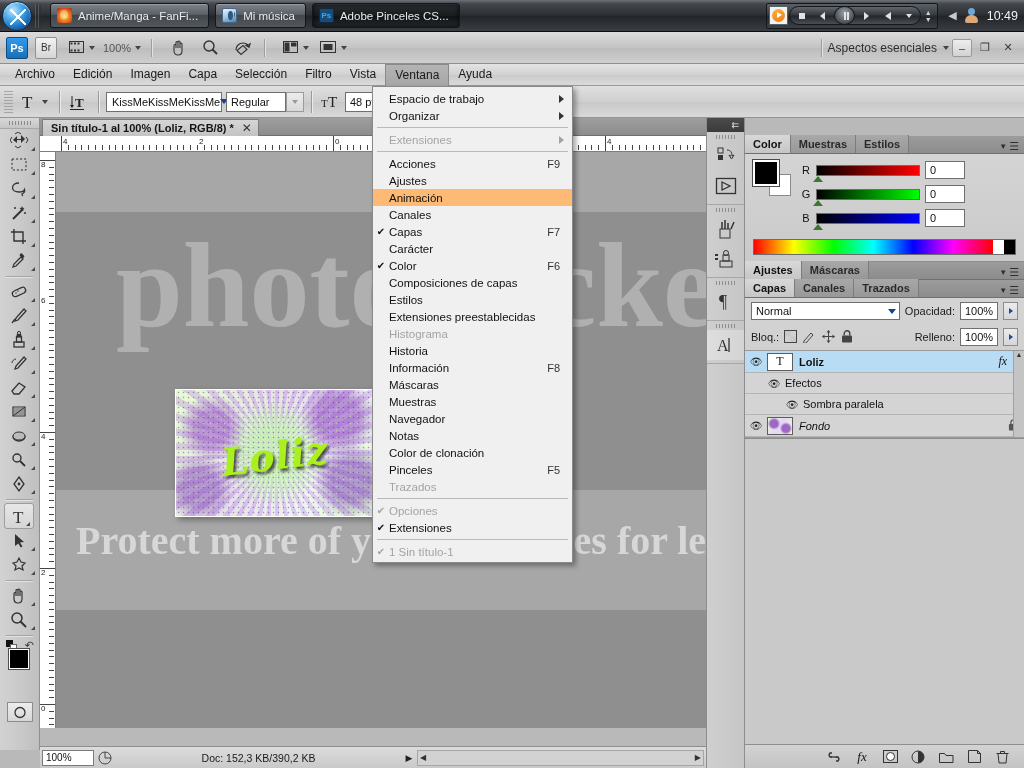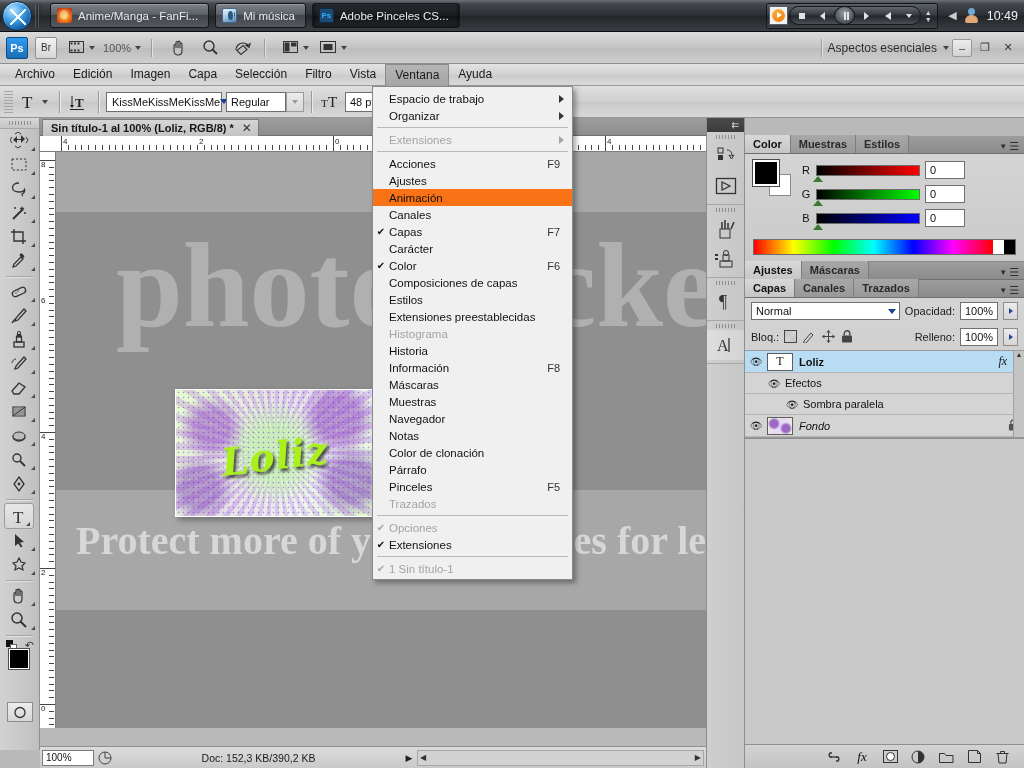--- a/index.html
+++ b/index.html
@@ -304,21 +304,21 @@
     box-shadow: 3px 3px 5px rgba(0,0,0,.35); z-index:50; padding:3px 0 2px 0;
   }
   .mi{ height:17px; display:flex; align-items:center; padding:0 6px 0 0; font-size:11.5px; color:#111; position:relative;}
   .mi .ck{ width:16px; text-align:center; font-size:10px; color:#111;}
   .mi .lbl{ flex:1; }
   .mi .acc{ font-size:11px; color:#333; padding-right:6px;}
   .mi .sub{ width:0;height:0;border-left:5px solid #333;border-top:4px solid transparent;border-bottom:4px solid transparent; margin-right:2px;}
   .mi.dis{ color:#a4a4a4; }
   .mi.dis .ck, .mi.dis .acc{ color:#a4a4a4;}
   .mi.dis .sub{ border-left-color:#a4a4a4;}
-  .mi.hl{ background:#f97316; }
+  .mi.hl{ background:#fdba74; }
   .msep{ height:1px; background:#b9b9b9; margin:3px 4px; }
 
   
   .wm-text{ position:absolute; color:rgba(255,255,255,.45); font-weight:bold; pointer-events:none; white-space:nowrap; }
 </style>
 </head>
 <body>
 
 <div id="app">
 
@@ -1279,24 +1279,20 @@
       <div class="mi">
         <span class="ck"></span>
         <span class="lbl">Notas</span>
       </div>
       <div class="mi">
         <span class="ck"></span>
         <span class="lbl">Color de clonación</span>
       </div>
       <div class="mi">
         <span class="ck"></span>
-        <span class="lbl">Párrafo</span>
-      </div>
-      <div class="mi">
-        <span class="ck"></span>
         <span class="lbl">Pinceles</span>
         <span class="acc">F5</span>
       </div>
       <div class="mi dis">
         <span class="ck"></span>
         <span class="lbl">Trazados</span>
       </div>
       <div class="msep"></div>
       <div class="mi dis">
         <span class="ck">✔</span>

